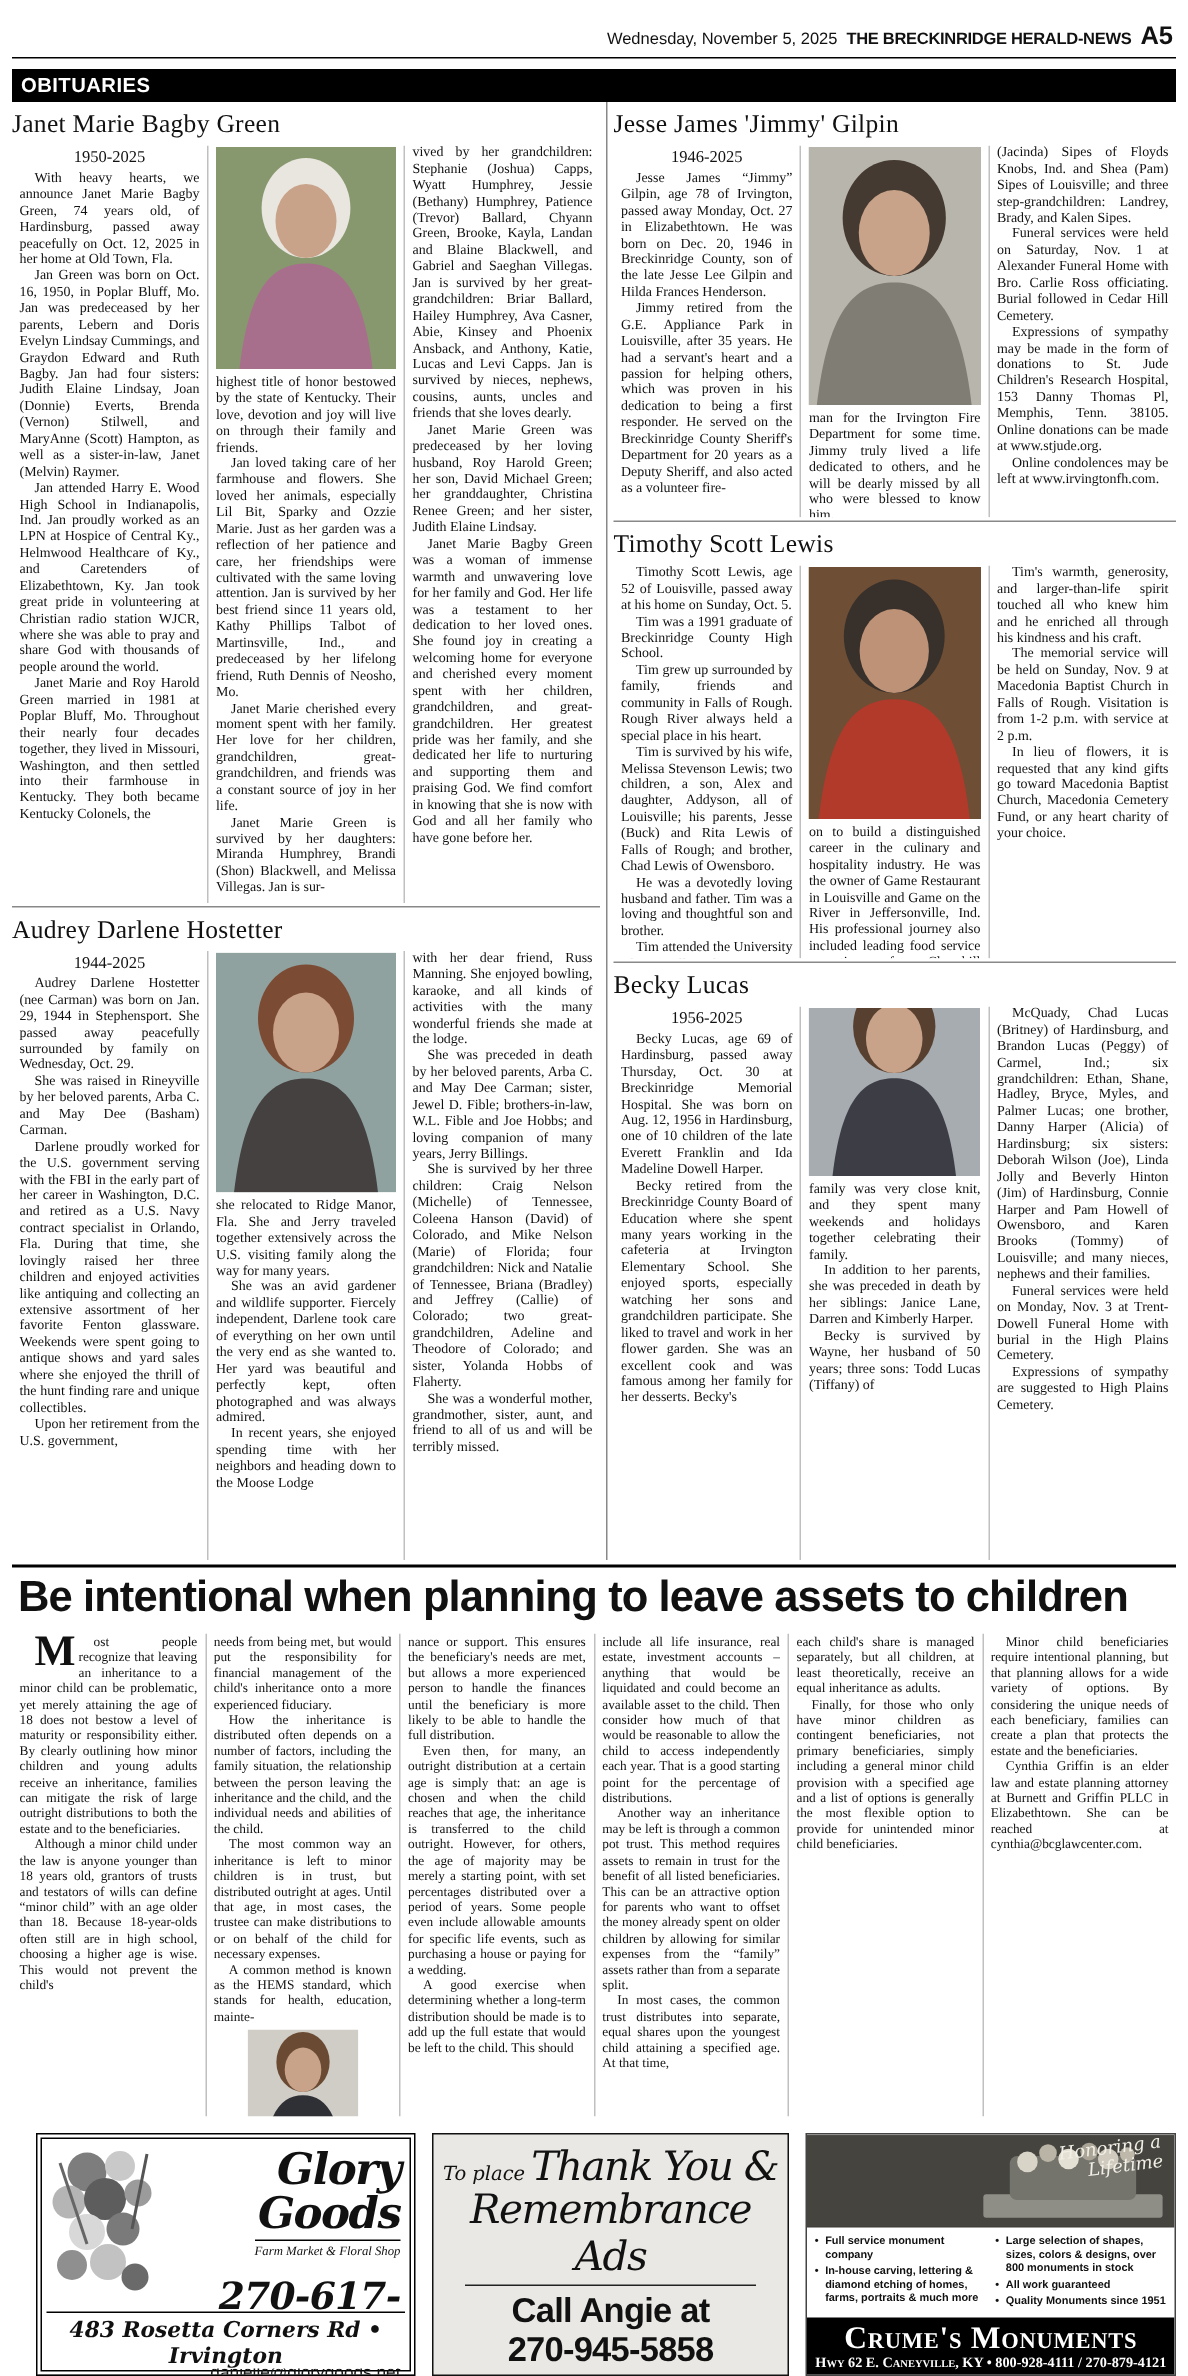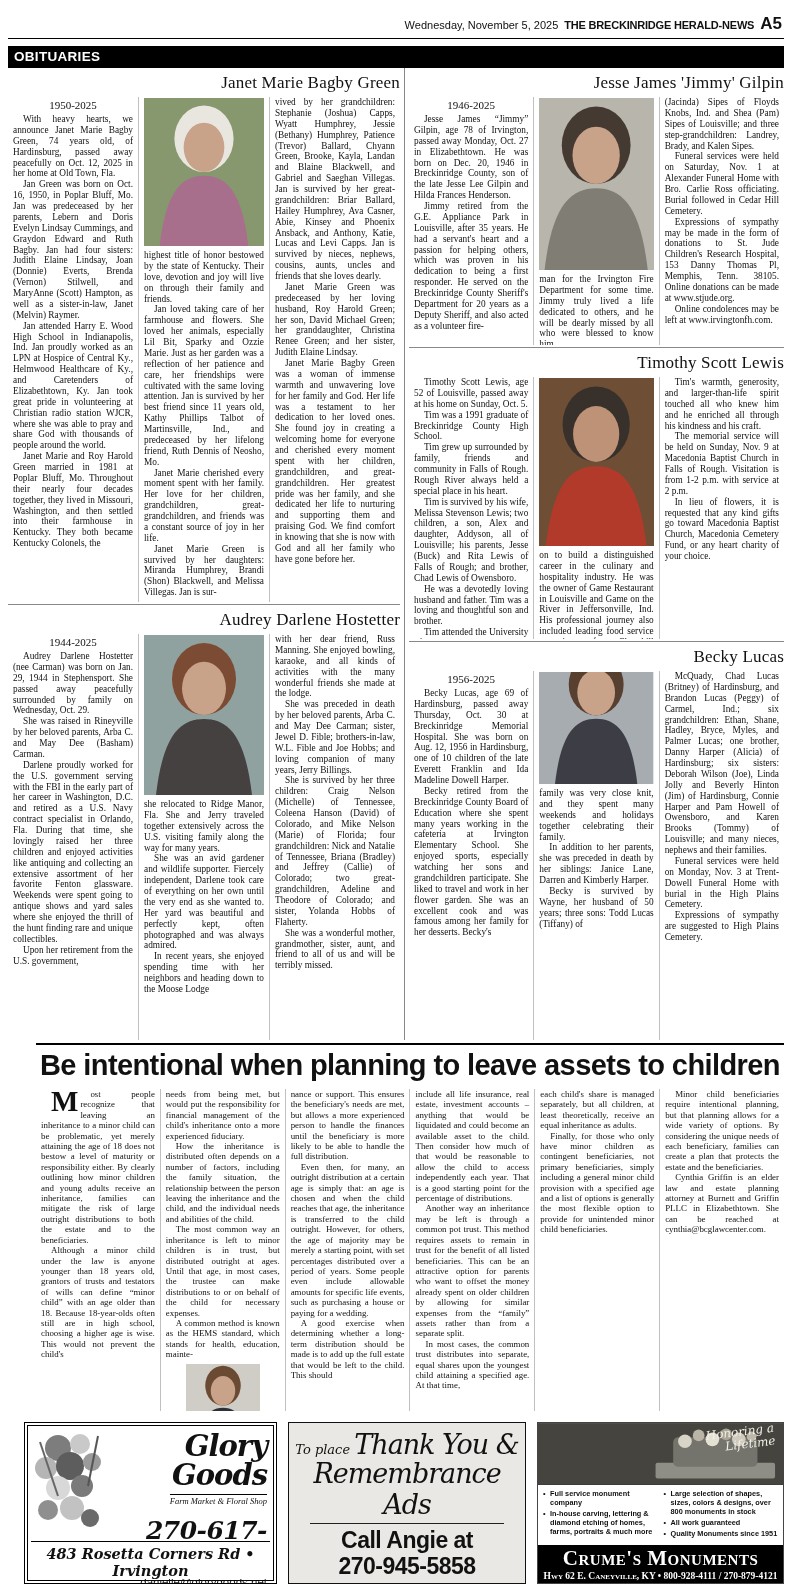--- a/index.html
+++ b/index.html
@@ -32,21 +32,21 @@
     padding: 3px 6px 4px 6px;
   }
   
   .obit-grid { display:flex; height: 972px; overflow:hidden; }
   .half { overflow:hidden; }
   .half-left { width: 396px; padding-right: 4px; }
   .half-right { width: 380px; border-left: 1px solid #888; padding-left: 4px; }
   .obit { overflow:hidden; padding-top: 3px; }
   .obit + .obit { border-top: 1px solid #888; margin-top: 2px; }
   .obit h2 {
-    text-align:right; font-weight: 500; font-size: 17px;
+    text-align:left; font-weight: 500; font-size: 17px;
     font-family:"Liberation Serif", serif; letter-spacing:0.2px;
     padding: 2px 0 4px 0;
   }
   .cols { display:flex; overflow:hidden; }
   .col { flex:1 1 0; padding: 0 5px; border-right: 1px solid #c0c0c0; overflow:hidden; }
   .col:last-child { border-right:none; }
   .col p {
     font-size: 9.3px; line-height: 1.17;
     text-align: justify; text-indent: 10px;
     hyphens: auto;
@@ -57,21 +57,21 @@
   .portrait { width:100%; margin: 1px 0 4px 0; overflow:hidden; }
   .portrait svg { display:block; width:100%; height:100%; }
   .pbg{fill:var(--pbg,#aaa);} .phair{fill:var(--phair,#555);}
   .pface{fill:var(--pface,#c8a289);} .ptorso{fill:var(--ptorso,#777);}
   .p-green { --pbg:#87986f; --phair:#e9e6df; --ptorso:#a86f8d; height:148px; }
   .p-gilpin { --pbg:#b7b5ac; --phair:#443a32; --ptorso:#807d75; height:172px; }
   .p-lewis { --pbg:#6f4e36; --phair:#38302a; --ptorso:#b23a2b; --pface:#bd9277; height:168px; }
   .p-lucas { --pbg:#a7acb1; --phair:#57402f; --ptorso:#3d3d46; height:112px; }
   .p-hostetter { --pbg:#8fa2a0; --phair:#7c4b34; --ptorso:#454140; height:160px; }
   
-  .article { border-top: 2px solid #000; margin-top: 3px; padding-top: 4px; height: 372px; overflow:hidden;margin-left:28px; }
+  .article { border-top: 2px solid #000; margin-top: 3px; padding-top: 4px; height: 372px; overflow:hidden; }
   .article h1 {
     font-family: "Liberation Sans", sans-serif;
     font-size: 29px; font-weight: bold; letter-spacing: -0.6px;
     padding: 0 0 7px 4px;
   }
   .article .cols { height: 322px; }
   .article .col p { font-size: 8.9px; line-height: 1.17; }
   .article .col:first-child p:first-child::first-letter {
     float:left; font-size: 29px; line-height: 0.82;
     padding: 1px 2px 0 0; font-weight: bold;

